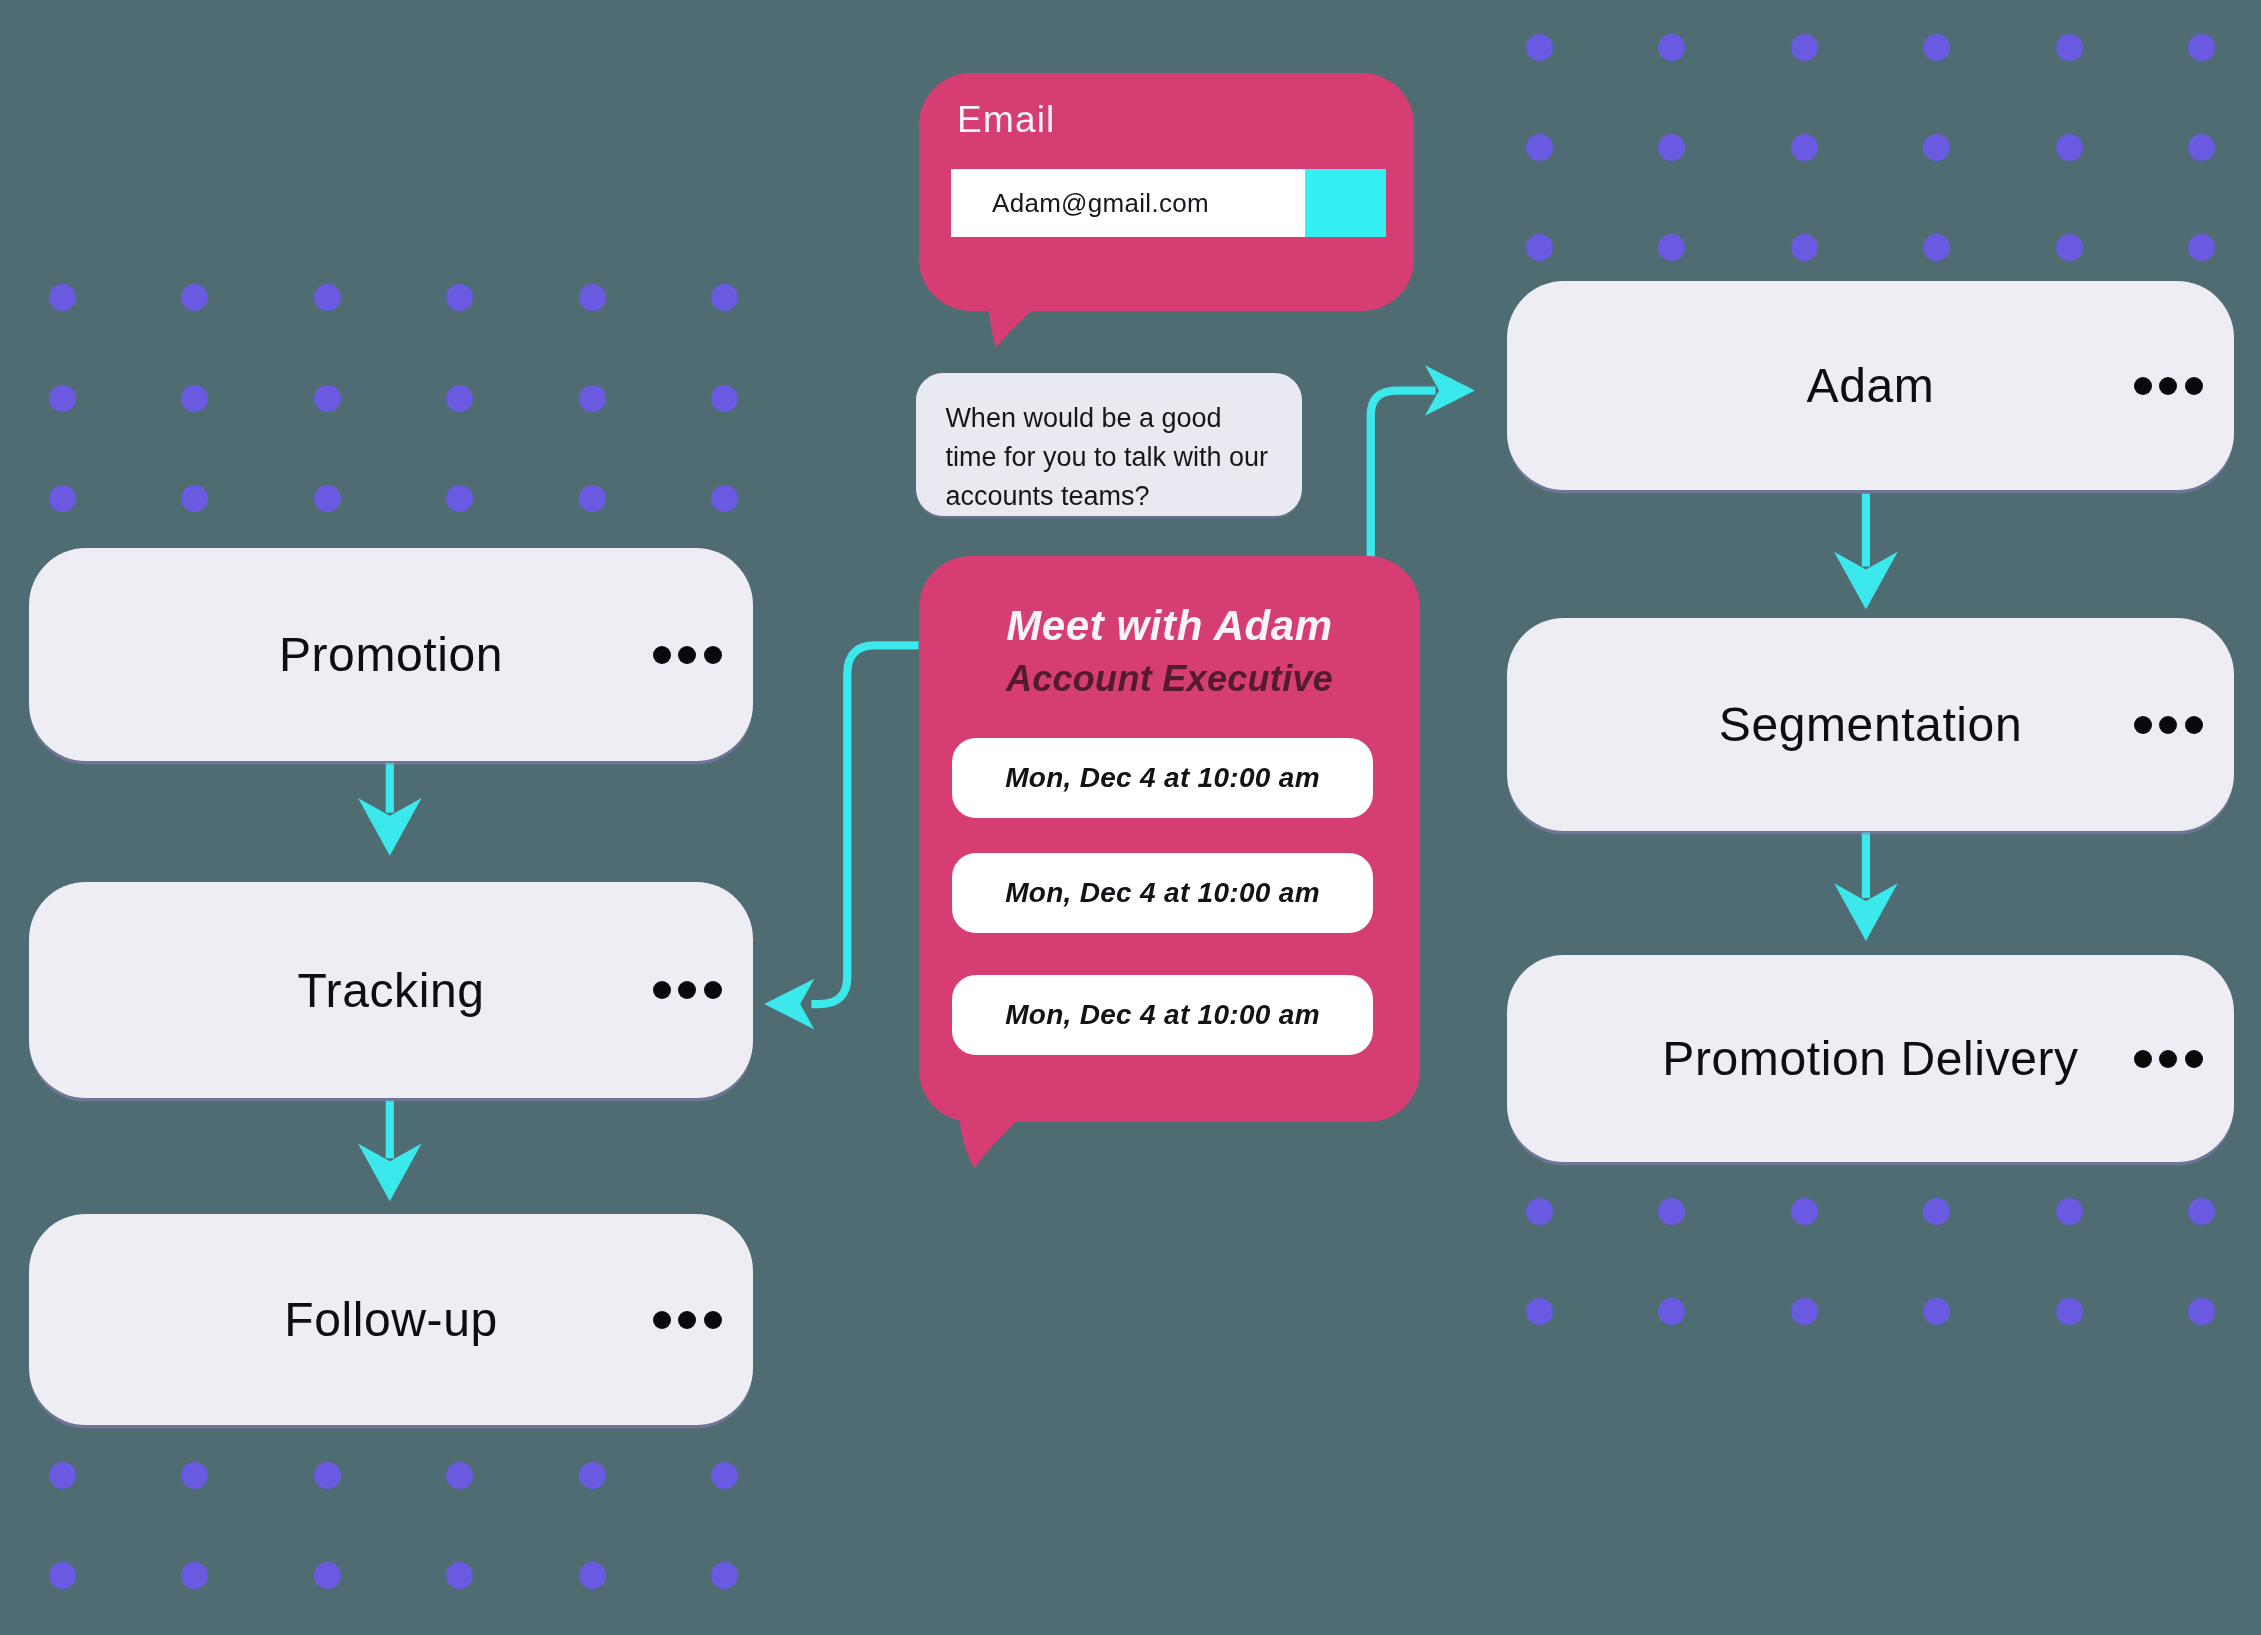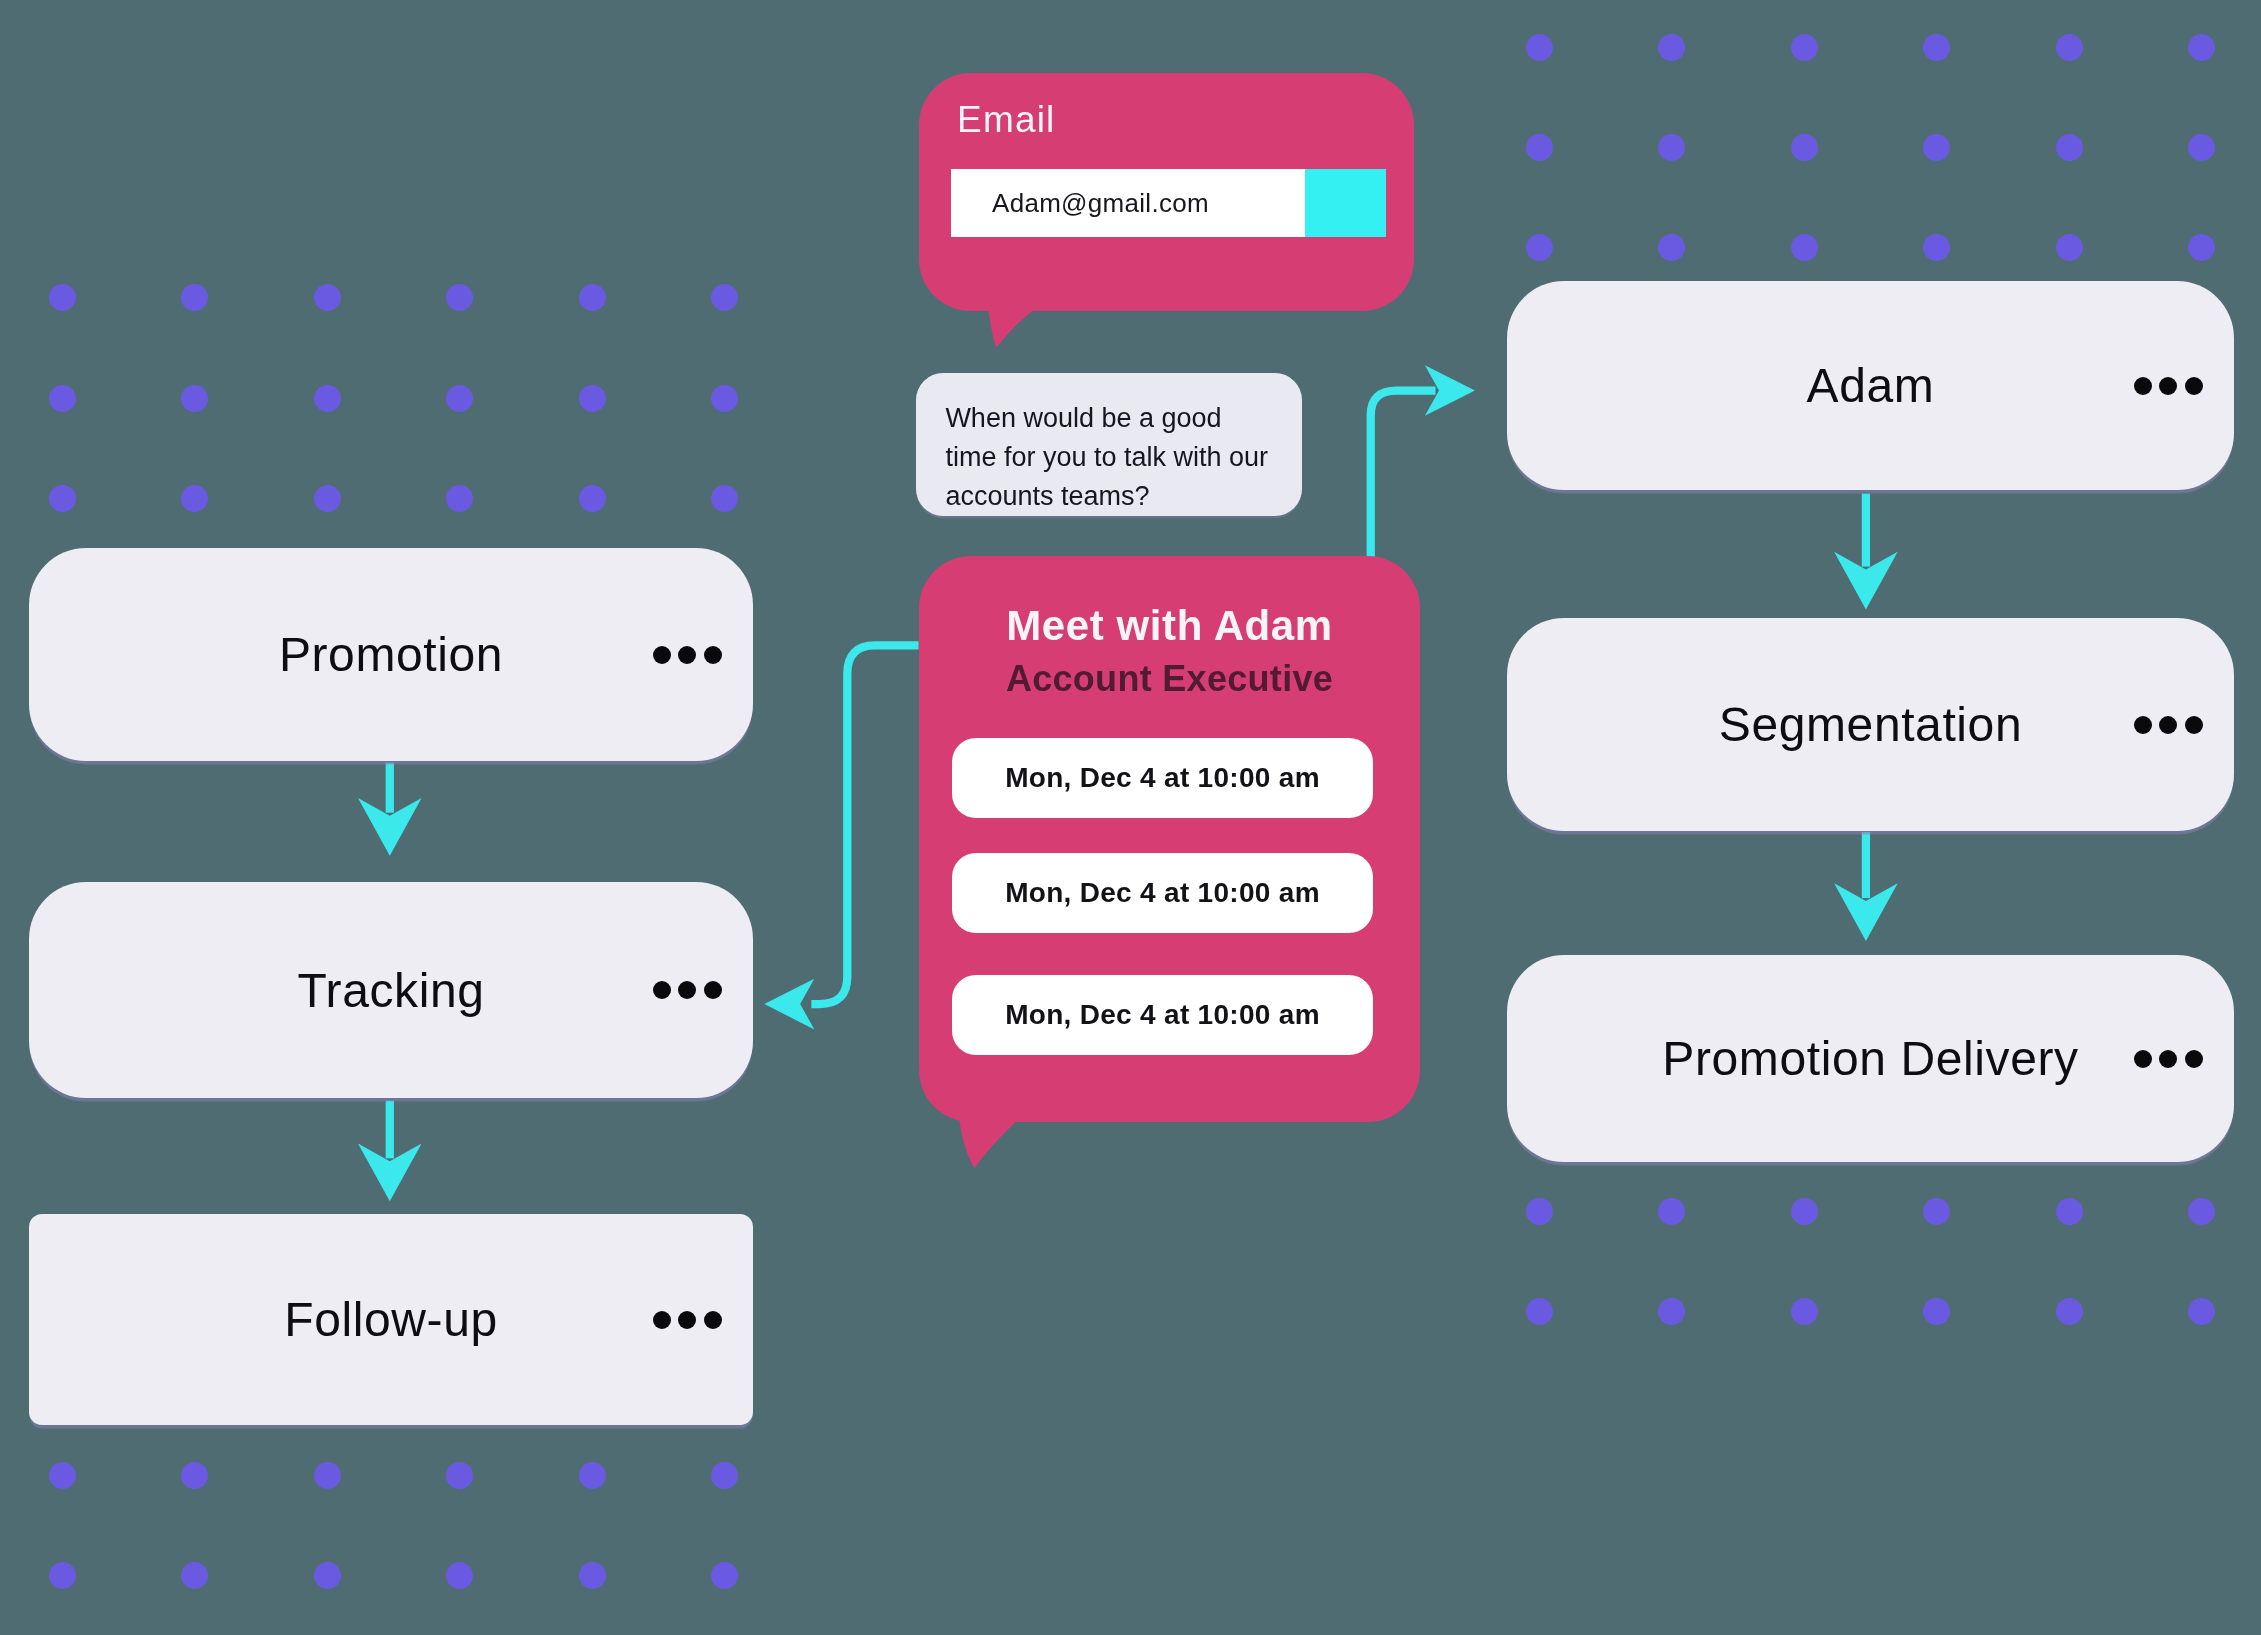--- a/index.html
+++ b/index.html
@@ -22,21 +22,21 @@
   .flow-node .label{
     font-size:48px;color:#0D0D13;letter-spacing:0.6px;white-space:nowrap;
   }
   .more{
     position:absolute;right:31px;top:50%;transform:translateY(-50%);
     display:flex;gap:7.7px;align-items:center;cursor:pointer;
   }
   .more i{display:block;width:18px;height:18px;border-radius:50%;background:#0A0A0C;}
   #node-engagement{left:29px;top:548px;width:724px;height:213px;}
   #node-tracking{left:29px;top:882px;width:724px;height:216px;}
-  #node-followup{left:29px;top:1214px;width:724px;height:211px;border-radius:13px;}
+  #node-followup{left:29px;top:1214px;width:724px;height:211px;}
   #node-entry{left:1507px;top:281px;width:727px;height:209px;}
   #node-segmentation{left:1507px;top:618px;width:727px;height:213px;}
   #node-promotion{left:1507px;top:955px;width:727px;height:207px;}
   
   .overlay{position:absolute;left:0;top:0;width:2261px;height:1636px;z-index:1;}
   .arrow-line{stroke:#3BE8EC;stroke-width:14px;fill:none;}
   .arrow-head{fill:#3BE8EC;stroke:none;}
   .tail{fill:#D63E73;stroke:none;}
   
   #email-bubble{
@@ -60,21 +60,21 @@
   #question-bubble{
     position:absolute;left:916px;top:373px;width:386px;height:143px;
     background:#E9EAF1;border-radius:27px;box-sizing:border-box;
     padding:26px 27px 0 29.4px;z-index:2;
     font-size:27px;line-height:39px;color:#16161C;
     box-shadow:0 2.9px 0 -0.6px rgba(136,128,176,0.4);
   }
   
   #meeting-bubble{
     position:absolute;left:919px;top:556px;width:501px;height:566px;
-    background:#D63E73;border-radius:52px;z-index:2;text-align:center;
+    background:#D63E73;border-radius:52px;z-index:2;text-align:center;font-style:italic;
   }
   #meeting-bubble .mb-title{
     margin:0;padding-top:46px;font-size:42px;font-weight:700;color:#F7F4F8;
     letter-spacing:0.6px;
   }
   #meeting-bubble .mb-sub{
     margin:0;padding-top:8.2px;font-size:36px;font-weight:700;color:#531B31;
     letter-spacing:0.3px;
   }
   .slot{

